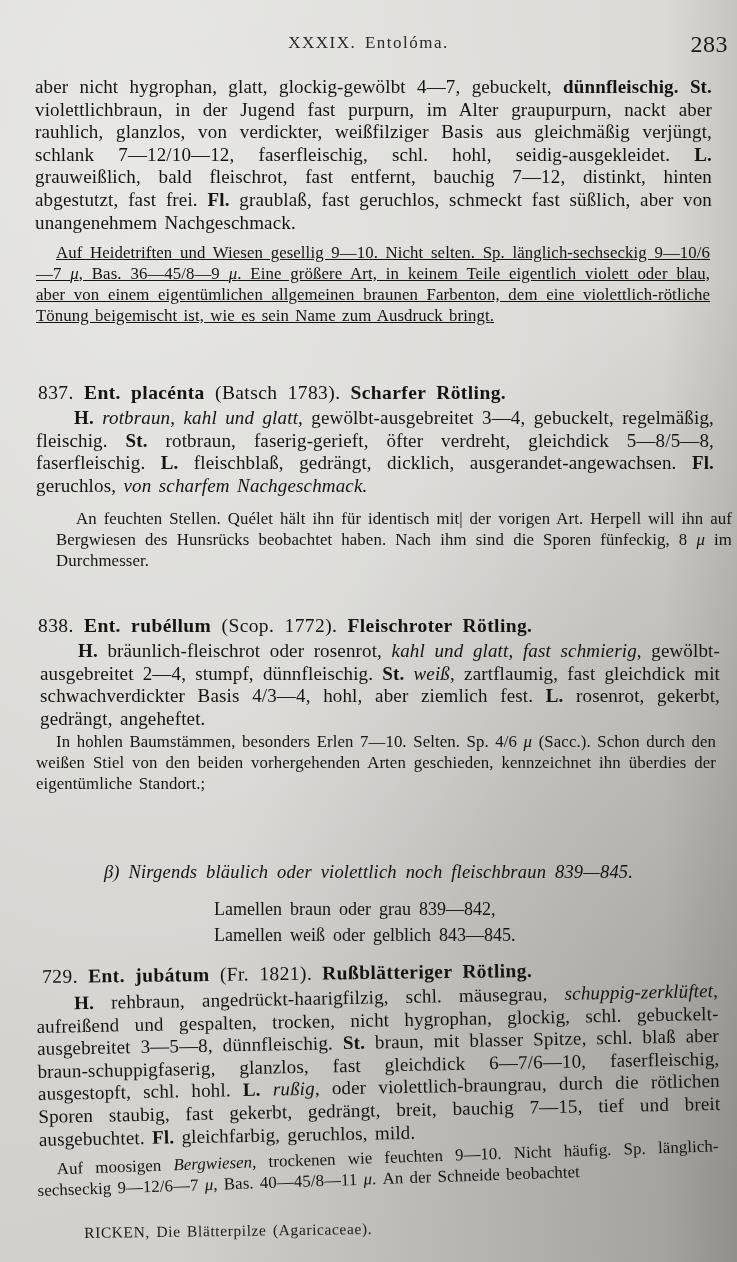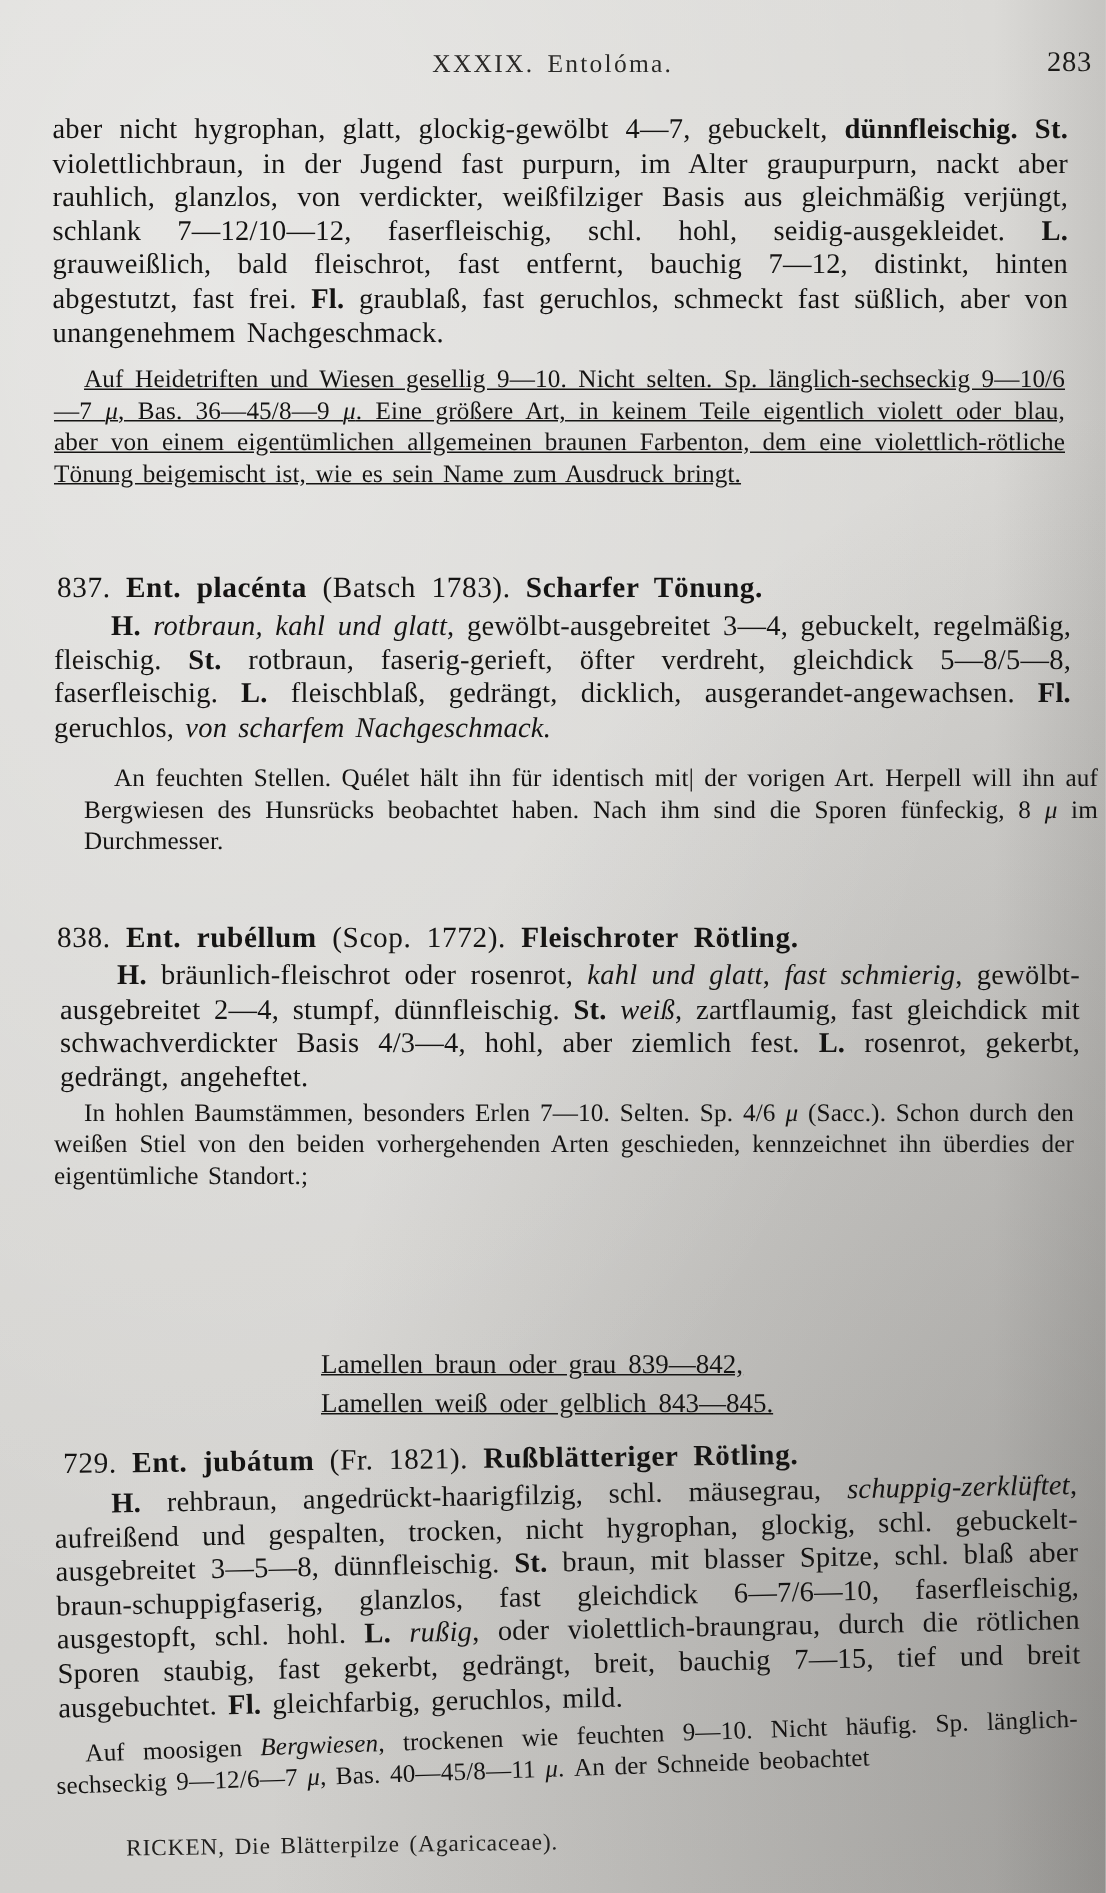--- a/index.html
+++ b/index.html
@@ -17,21 +17,21 @@
       linear-gradient(90deg, rgba(0,0,0,0) 86%, rgba(80,78,75,0.22) 100%),
       linear-gradient(168deg, #dcdbd8 0%, #d7d6d3 55%, #cfcecb 100%);
     padding-left: 33px;
   }
   .abs{position:absolute;}
   .running-head{
     top:33px;left:0;width:737px;text-align:center;
     font-size:17px;letter-spacing:1.5px;color:#2a2927;word-spacing:3px;
   }
   .page-num{
-    top:31px;right:42px;font-size:19px;letter-spacing:0.5px;color:#1b1a18;
+    top:31px;right:42px;font-size:24px;letter-spacing:0.5px;color:#1b1a18;
   }
   p.body-par{
     margin:0;font-size:19px;line-height:22.6px;text-align:justify;
     word-spacing:2.5px;letter-spacing:0.15px;
   }
   p.note-par{
     margin:0;font-size:16.8px;line-height:20.9px;text-align:justify;
     word-spacing:2px;letter-spacing:0.1px;
   }
   .indent-big{text-indent:38px;}
@@ -41,21 +41,21 @@
   }
   .run-b{font-weight:700;}
   .run-i{font-style:italic;}
   .beta-line{
     top:862px;left:0;width:737px;text-align:center;
     font-size:18.5px;font-style:italic;word-spacing:4px;letter-spacing:0.2px;
   }
   .beta-subs{
     top:897px;left:214px;font-size:18px;line-height:25.5px;word-spacing:3.5px;
   }
-  .beta-subs div{white-space:nowrap;text-decoration:underline;}
+  .beta-subs div{white-space:nowrap;}
   .blockA{top:76px;left:35px;width:677px;}
   .blockB{top:243px;left:36px;width:674px;text-decoration:underline;}
   .h837{top:382px;left:38px;}
   .b837{top:407px;left:36px;width:678px;}
   .n837{top:509px;left:56px;width:676px;}
   .h838{top:615px;left:38px;text-align:right;}
   .b838{top:640px;left:40px;width:680px;}
   .n838{top:732px;left:36px;width:680px;}
   .h839{top:966px;left:42px;transform:rotate(-0.7deg);transform-origin:left top;}
   .b839{top:993px;left:36px;width:682px;transform:rotate(-1.1deg);transform-origin:left top;}
@@ -70,28 +70,29 @@
 
 <div class="page">
 
   <div class="abs running-head">XXXIX. Entolóma.</div>
   <div class="abs page-num">283</div>
 
   <p class="abs body-par blockA"><span>aber nicht hygrophan, glatt, glockig-gewölbt 4—7, gebuckelt, </span><span class="run-b">dünnfleischig.</span><span> </span><span class="run-b">St.</span><span> violettlichbraun, in der Jugend fast purpurn, im Alter graupurpurn, nackt aber rauhlich, glanzlos, von verdickter, weißfilziger Basis aus gleichmäßig verjüngt, schlank 7—12/10—12, faserfleischig, schl. hohl, seidig-ausgekleidet. </span><span class="run-b">L.</span><span> grauweißlich, bald fleischrot, fast entfernt, bauchig 7—12, distinkt, hinten abgestutzt, fast frei. </span><span class="run-b">Fl.</span><span> graublaß, fast geruchlos, schmeckt fast süßlich, aber von unangenehmem Nachgeschmack.</span></p>
 
   <p class="abs note-par indent-sm blockB"><span>Auf Heidetriften und Wiesen gesellig 9—10. Nicht selten. Sp. länglich-sechseckig 9—10/6—7 </span><span class="run-i">μ</span><span>, Bas. 36—45/8—9 </span><span class="run-i">μ</span><span>. Eine größere Art, in keinem Teile eigentlich violett oder blau, aber von einem eigentümlichen allgemeinen braunen Farbenton, dem eine violettlich-rötliche Tönung beigemischt ist, wie es sein Name zum Ausdruck bringt.</span></p>
 
-  <div class="abs sp-head h837"><span>837. </span><span class="run-b">Ent. placénta</span><span> (Batsch 1783). </span><span class="run-b">Scharfer Tönung.</span></div>
+  <div class="abs sp-head h837"><span>837. </span><span class="run-b">Ent. placénta</span><span> (Batsch 1783). </span><span class="run-b">Scharfer Rötling.</span></div>
   <p class="abs body-par indent-big b837"><span class="run-b">H.</span><span> </span><span class="run-i">rotbraun, kahl und glatt</span><span>, gewölbt-ausgebreitet 3—4, gebuckelt, regelmäßig, fleischig. </span><span class="run-b">St.</span><span> rotbraun, faserig-gerieft, öfter verdreht, gleichdick 5—8/5—8, faserfleischig. </span><span class="run-b">L.</span><span> fleischblaß, gedrängt, dicklich, ausgerandet-angewachsen. </span><span class="run-b">Fl.</span><span> geruchlos, </span><span class="run-i">von scharfem Nachgeschmack.</span></p>
   <p class="abs note-par indent-sm n837"><span>An feuchten Stellen. Quélet hält ihn für identisch mit| der vorigen Art. Herpell will ihn auf Bergwiesen des Hunsrücks beobachtet haben. Nach ihm sind die Sporen fünfeckig, 8 </span><span class="run-i">μ</span><span> im Durchmesser.</span></p>
 
   <div class="abs sp-head h838"><span>838. </span><span class="run-b">Ent. rubéllum</span><span> (Scop. 1772). </span><span class="run-b">Fleischroter Rötling.</span></div>
   <p class="abs body-par indent-big b838"><span class="run-b">H.</span><span> bräunlich-fleischrot oder rosenrot, </span><span class="run-i">kahl und glatt</span><span>, </span><span class="run-i">fast schmierig</span><span>, gewölbt-ausgebreitet 2—4, stumpf, dünnfleischig. </span><span class="run-b">St.</span><span> </span><span class="run-i">weiß</span><span>, zartflaumig, fast gleichdick mit schwachverdickter Basis 4/3—4, hohl, aber ziemlich fest. </span><span class="run-b">L.</span><span> rosenrot, gekerbt, gedrängt, angeheftet.</span></p>
   <p class="abs note-par indent-sm n838"><span>In hohlen Baumstämmen, besonders Erlen 7—10. Selten. Sp. 4/6 </span><span class="run-i">μ</span><span> (Sacc.). Schon durch den weißen Stiel von den beiden vorhergehenden Arten geschieden, kennzeichnet ihn überdies der eigentümliche Standort.;</span></p>
 
+  <div class="abs beta-line"><span>β) Nirgends bläulich oder violettlich noch fleischbraun 839—845.</span></div>
   <div class="abs beta-subs">
     <div>Lamellen braun oder grau 839—842,</div>
     <div>Lamellen weiß oder gelblich 843—845.</div>
   </div>
 
   <div class="abs sp-head h839"><span>729. </span><span class="run-b">Ent. jubátum</span><span> (Fr. 1821). </span><span class="run-b">Rußblätteriger Rötling.</span></div>
   <p class="abs body-par indent-big b839"><span class="run-b">H.</span><span> rehbraun, angedrückt-haarigfilzig, schl. mäusegrau, </span><span class="run-i">schuppig-zerklüftet</span><span>, aufreißend und gespalten, trocken, nicht hygrophan, glockig, schl. gebuckelt-ausgebreitet 3—5—8, dünnfleischig. </span><span class="run-b">St.</span><span> braun, mit blasser Spitze, schl. blaß aber braun-schuppigfaserig, glanzlos, fast gleichdick 6—7/6—10, faserfleischig, ausgestopft, schl. hohl. </span><span class="run-b">L.</span><span> </span><span class="run-i">rußig</span><span>, oder violettlich-braungrau, durch die rötlichen Sporen staubig, fast gekerbt, gedrängt, breit, bauchig 7—15, tief und breit ausgebuchtet. </span><span class="run-b">Fl.</span><span> gleichfarbig, geruchlos, mild.</span></p>
   <p class="abs note-par indent-sm n839"><span>Auf moosigen </span><span class="run-i">Bergwiesen</span><span>, trockenen wie feuchten 9—10. Nicht häufig. Sp. länglich-sechseckig 9—12/6—7 </span><span class="run-i">μ</span><span>, Bas. 40—45/8—11 </span><span class="run-i">μ</span><span>. An der Schneide beobachtet</span></p>
 
   <div class="abs footer-line">RICKEN, Die Blätterpilze (Agaricaceae).</div>

